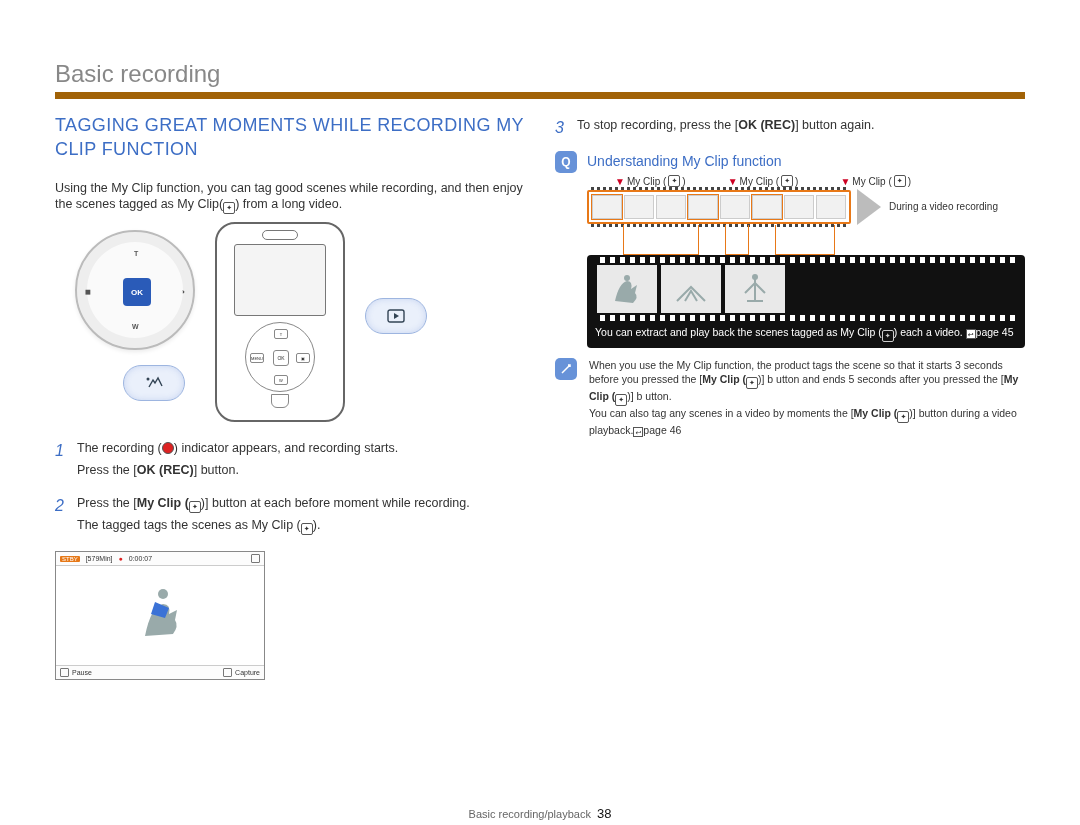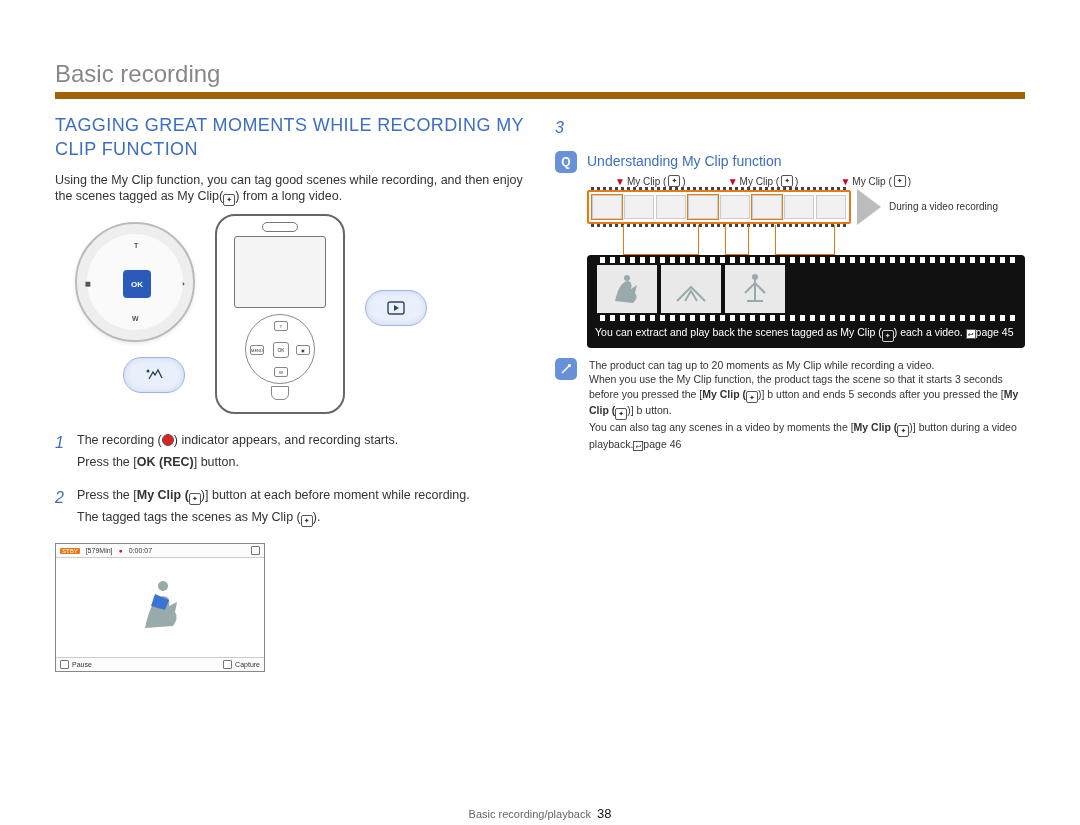--- a/index.html
+++ b/index.html
@@ -23,21 +23,21 @@
     display: flex;
     gap: 30px;
   }
   .col { flex: 1; min-width: 0; }
   .section-title {
     font-size: 18px;
     font-weight: normal;
     letter-spacing: 0.4px;
     color: #3d6ec5;
     line-height: 1.35;
-    margin-bottom: 10px;
+    margin-bottom: 18px;
   }
   .intro { font-size: 12.5px; line-height: 1.35; margin-bottom: 16px; }
   .figure-main {
     height: 200px;
     margin: 0 10px 10px 10px;
     position: relative;
   }
   .pad-cluster { position: absolute; left: 10px; top: 0; }
   .dpad {
     width: 120px; height: 120px; border-radius: 60px;
@@ -231,20 +231,23 @@
             <span>Capture</span>
           </span>
       </div>
     </div>
   </div>
 
   <div class="col">
     <ol class="steps" style="margin-top:4px;">
       <li>
         <span class="num">3</span>
+        <div class="body">
+          <p><span>To stop recording, press the [</span><b>OK (REC)</b><span>] button again.</span></p>
+        </div>
       </li>
     </ol>
 
     <div class="info-box">
       <div class="info-icon info-q">Q</div>
       <div style="flex:1">
         <div class="info-title">Understanding My Clip function</div>
 
         <div class="filmstrip-area">
           <div class="strip-labels">
@@ -300,21 +303,20 @@
       </div>
     </div>
 
     <div class="info-box">
       <div class="info-icon info-note">
         <svg width="12" height="12" viewBox="0 0 12 12">
             <path d="M2 10 l8 -8 M8 2 l2 0 l0 2" stroke="#fff" stroke-width="1.5" fill="none"></path>
           </svg>
       </div>
       <div class="notes">
-        <p>The product can tag up to 20 moments as  My Clip  while recording a video.</p>
         <p>
           <span>When you use the My Clip function, the product tags the scene so that it starts 3 seconds before you pressed the [</span><b>My Clip (</b><span class="clip-glyph">✦</span><span>)] b utton and ends 5 seconds after you pressed the [</span><b>My Clip (</b><span class="clip-glyph">✦</span><span>)] b utton.</span>
         </p>
         <p>
           <span>You can also tag any scenes in a video by moments the [</span><b>My Clip (</b><span class="clip-glyph">✦</span><span>)] button during a video playback.</span><span class="back-link">↩</span><span>page 46</span>
         </p>
       </div>
     </div>
   </div>
 </div>

